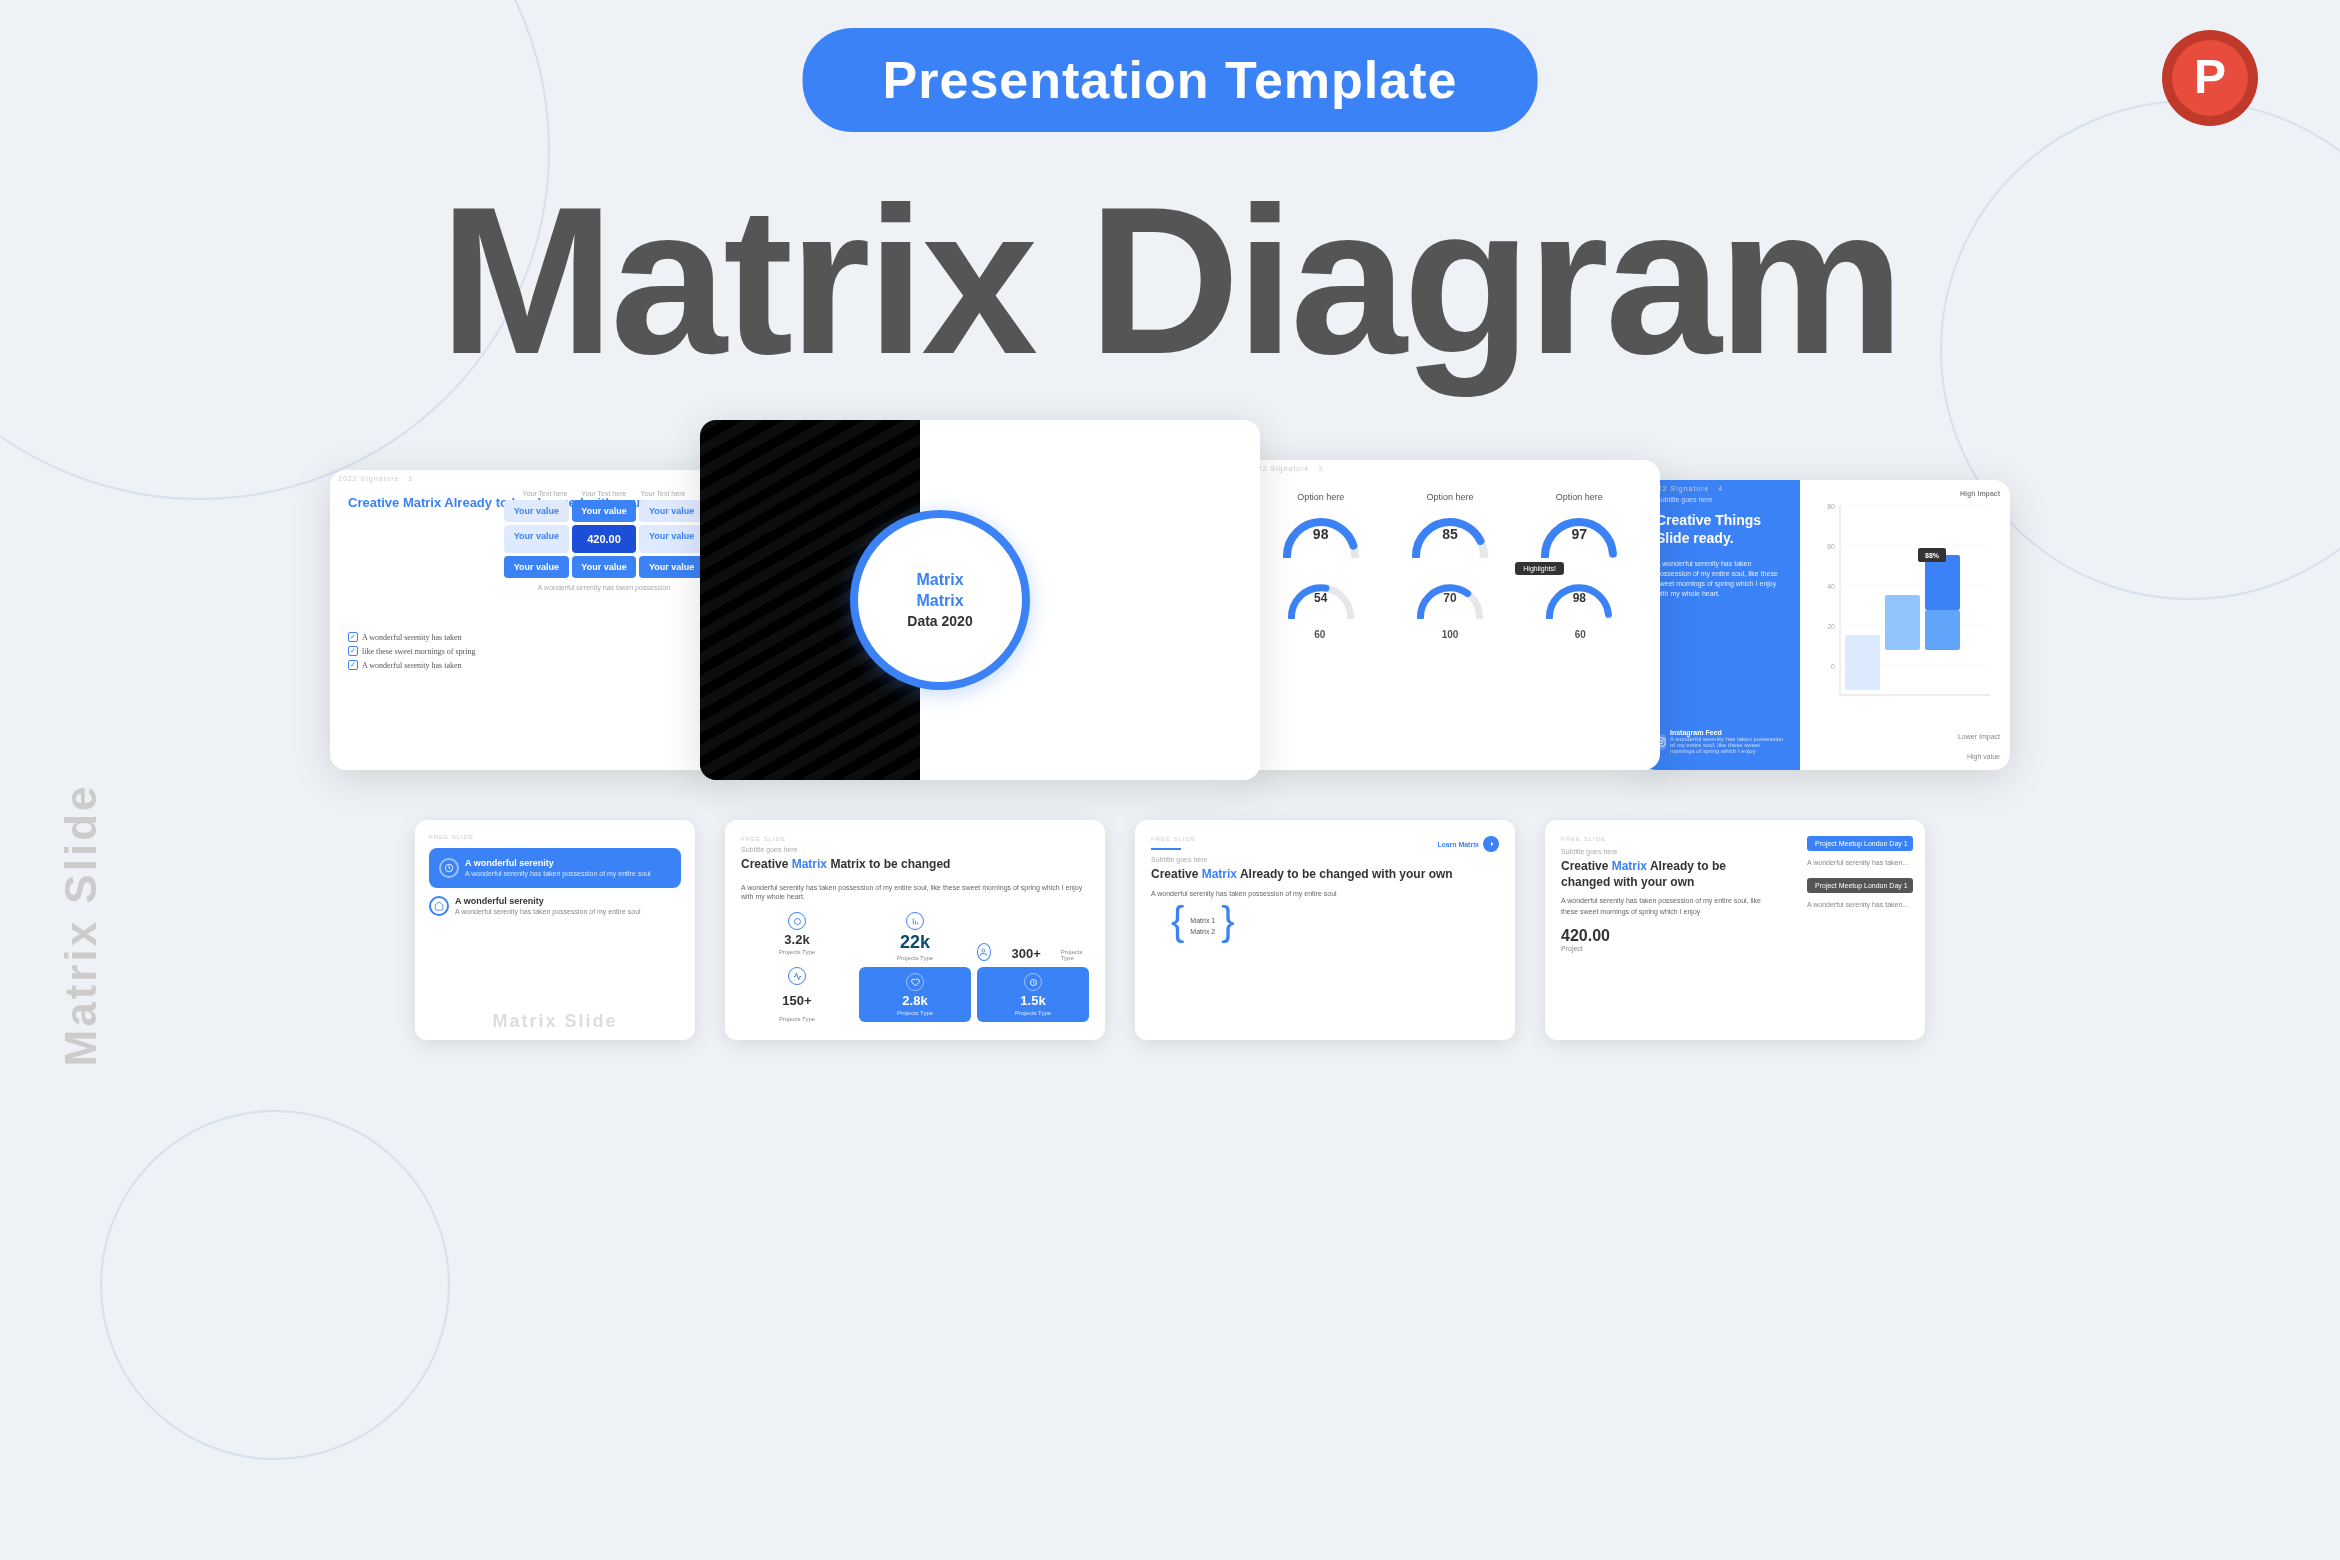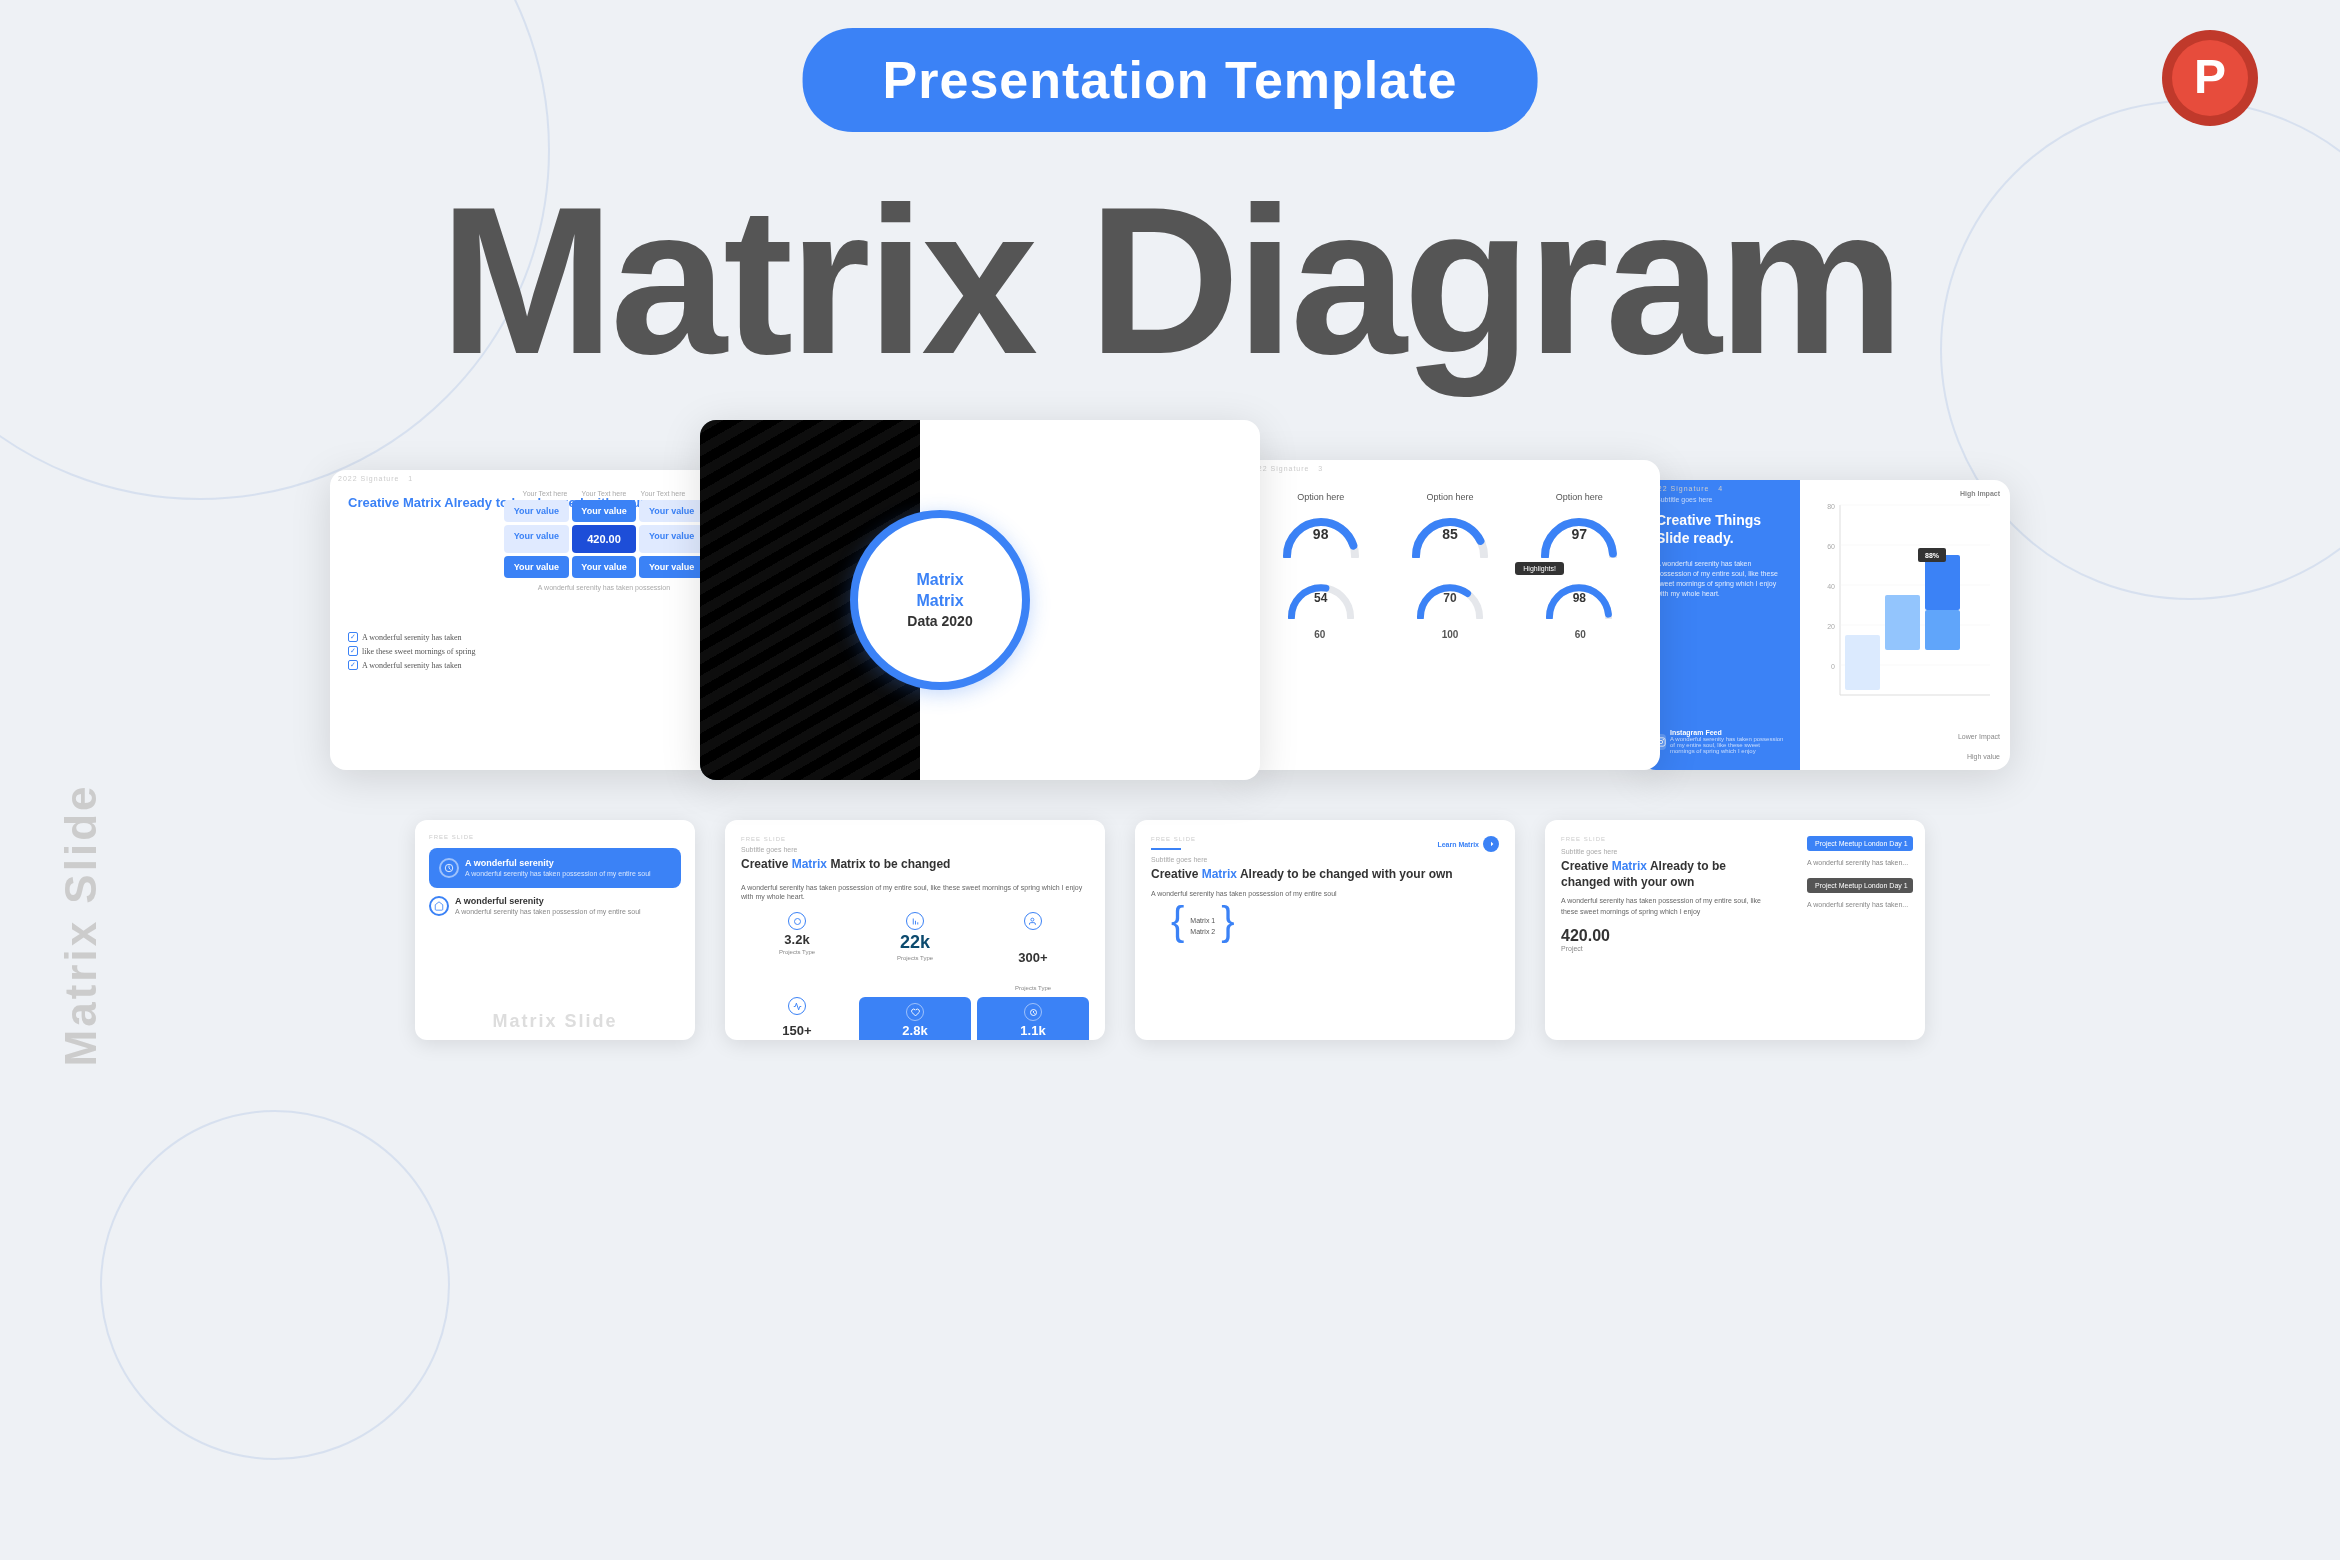--- a/index.html
+++ b/index.html
@@ -579,21 +579,21 @@
         </div>
         <div style="display:flex; flex-direction:column; align-items:center; gap:2px;">
           <div style="width:18px; height:18px; border:1.5px solid #3b82f6; border-radius:50%; display:flex; align-items:center; justify-content:center;">
             <svg width="9" height="9" viewBox="0 0 24 24" fill="none" stroke="#3b82f6" stroke-width="2.5">
                 <path d="M12 20V10M6 20V4M18 20v-6"></path>
               </svg>
           </div>
           <div style="font-size:18px; font-weight:800; color:#0c4a6e;">22k</div>
           <div style="font-size:6px; color:#888;">Projects Type</div>
         </div>
-        <div style="display:flex; flex-direction:column; align-items:center; gap:20px;">
+        <div style="display:flex; flex-direction:row; align-items:flex-end; gap:20px;">
           <div style="width:18px; height:18px; border:1.5px solid #3b82f6; border-radius:50%; display:flex; align-items:center; justify-content:center;">
             <svg width="9" height="9" viewBox="0 0 24 24" fill="none" stroke="#3b82f6" stroke-width="2.5">
                 <path d="M17 21v-2a4 4 0 00-4-4H5a4 4 0 00-4 4v2"></path>
                 <circle cx="9" cy="7" r="4"></circle>
               </svg>
           </div>
           <div style="font-size:13px; font-weight:800; color:#333;">300+</div>
           <div style="font-size:6px; color:#888;">Projects Type</div>
         </div>
         <div style="display:flex; flex-direction:column; align-items:center; gap:2px;justify-content:space-between;">
@@ -615,21 +615,21 @@
           <div style="font-size:13px; font-weight:800; color:#fff;">2.8k</div>
           <div style="font-size:6px; color:rgba(255,255,255,0.8);">Projects Type</div>
         </div>
         <div style="background:#3b82f6; border-radius:6px; display:flex; flex-direction:column; align-items:center; padding:6px; gap:2px;">
           <div style="width:18px; height:18px; border:1.5px solid rgba(255,255,255,0.5); border-radius:50%; display:flex; align-items:center; justify-content:center;">
             <svg width="9" height="9" viewBox="0 0 24 24" fill="none" stroke="white" stroke-width="2.5">
                 <circle cx="12" cy="12" r="8"></circle>
                 <path d="M12 8v4l3 3"></path>
               </svg>
           </div>
-          <div style="font-size:13px; font-weight:800; color:#fff;">1.1k</div>
+          <div style="font-size:13px; font-weight:800; color:#fff;">1.5k</div>
           <div style="font-size:6px; color:rgba(255,255,255,0.8);">Projects Type</div>
         </div>
       </div>
     </div>
   </div>
 
   <div class="bottom-card bc3">
     <div style="padding:16px; height:100%; position:relative;">
       <div style="font-size:6px; color:#ccc; letter-spacing:1px; margin-bottom:6px;">FREE SLIDE</div>
       <div style="width:30px; height:2px; background:#3b82f6; margin-bottom:6px;"></div>

